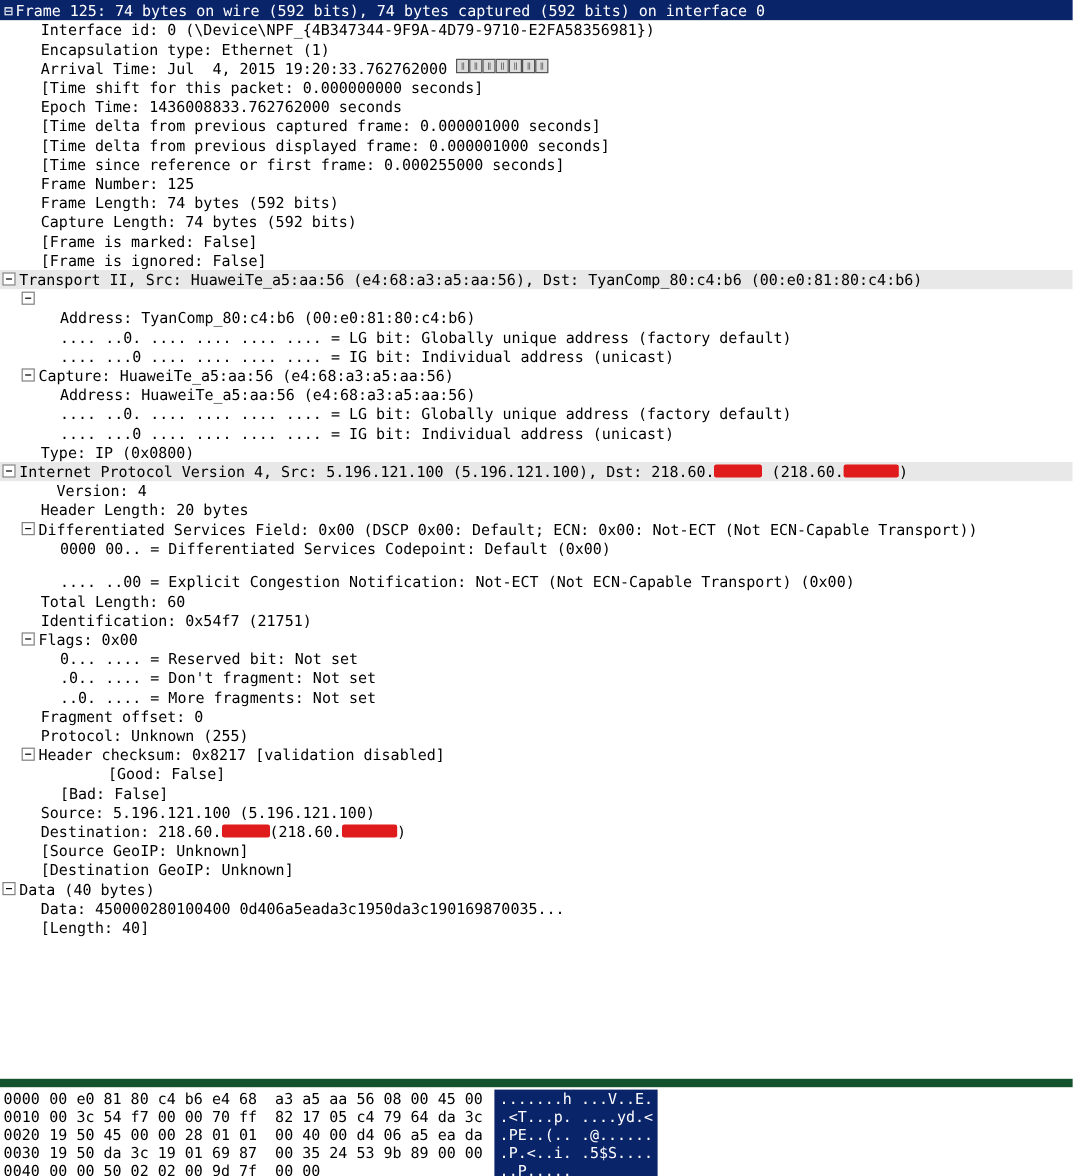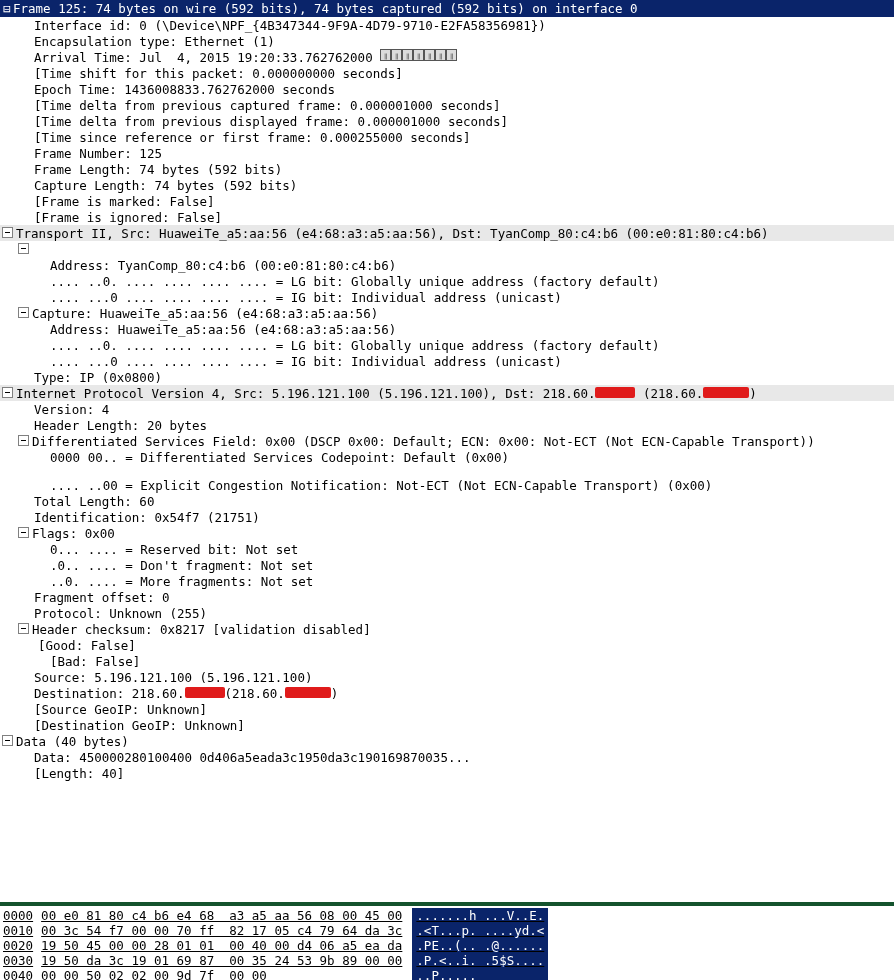--- a/index.html
+++ b/index.html
@@ -109,27 +109,26 @@
     line-height: 12px;
     text-align: center;
     color: #333;
     margin-right: 0px;
     box-sizing: border-box;
     overflow: hidden;
   }
   
   .hexpane {
     height: 72px;
-    border-top: 4px solid #14532d;
+    border-top: 7px solid #14532d;
     background: #ffffff;
     display: flex;
     align-items: flex-start;
     padding-top: 2px;
     position: relative;
-    text-decoration: underline;
   }
   .hexcol-off {
     white-space: pre;
     padding-left: 3px;
     font-size: 12.5px;
     line-height: 15px;
   }
   .hexcol-bytes {
     white-space: pre;
     padding-left: 8px;
@@ -174,35 +173,35 @@
       <div class="row" style="padding-left: 18px;"><span class="toggle"></span></div>
       <div class="row" style="padding-left: 50px;"><span class="txt">Address: TyanComp_80:c4:b6 (00:e0:81:80:c4:b6)</span></div>
       <div class="row" style="padding-left: 50px;"><span class="txt">.... ..0. .... .... .... .... = LG bit: Globally unique address (factory default)</span></div>
       <div class="row" style="padding-left: 50px;"><span class="txt">.... ...0 .... .... .... .... = IG bit: Individual address (unicast)</span></div>
       <div class="row" style="padding-left: 18px;"><span class="toggle"></span><span class="txt">Capture: HuaweiTe_a5:aa:56 (e4:68:a3:a5:aa:56)</span></div>
       <div class="row" style="padding-left: 50px;"><span class="txt">Address: HuaweiTe_a5:aa:56 (e4:68:a3:a5:aa:56)</span></div>
       <div class="row" style="padding-left: 50px;"><span class="txt">.... ..0. .... .... .... .... = LG bit: Globally unique address (factory default)</span></div>
       <div class="row" style="padding-left: 50px;"><span class="txt">.... ...0 .... .... .... .... = IG bit: Individual address (unicast)</span></div>
       <div class="row" style="padding-left: 34px;"><span class="txt">Type: IP (0x0800)</span></div>
       <div class="row highlight" style="padding-left: 2px;"><span class="toggle"></span><span class="txt">Internet Protocol Version 4, Src: 5.196.121.100 (5.196.121.100), Dst: 218.60.</span><span class="redact r1"></span><span class="txt"> (218.60.</span><span class="redact r2"></span><span class="txt">)</span></div>
-      <div class="row" style="padding-left: 34px;"><span class="txt">Version: 4</span></div>
+      <div class="row" style="padding-left: 47px;"><span class="txt">Version: 4</span></div>
       <div class="row" style="padding-left: 34px;"><span class="txt">Header Length: 20 bytes</span></div>
       <div class="row" style="padding-left: 18px;"><span class="toggle"></span><span class="txt">Differentiated Services Field: 0x00 (DSCP 0x00: Default; ECN: 0x00: Not-ECT (Not ECN-Capable Transport))</span></div>
       <div class="row" style="padding-left: 50px;"><span class="txt">0000 00.. = Differentiated Services Codepoint: Default (0x00)</span></div>
       <div class="row" style="padding-left: 50px; margin-top: 12px;"><span class="txt">.... ..00 = Explicit Congestion Notification: Not-ECT (Not ECN-Capable Transport) (0x00)</span></div>
       <div class="row" style="padding-left: 34px;"><span class="txt">Total Length: 60</span></div>
       <div class="row" style="padding-left: 34px;"><span class="txt">Identification: 0x54f7 (21751)</span></div>
       <div class="row" style="padding-left: 18px;"><span class="toggle"></span><span class="txt">Flags: 0x00</span></div>
       <div class="row" style="padding-left: 50px;"><span class="txt">0... .... = Reserved bit: Not set</span></div>
       <div class="row" style="padding-left: 50px;"><span class="txt">.0.. .... = Don't fragment: Not set</span></div>
       <div class="row" style="padding-left: 50px;"><span class="txt">..0. .... = More fragments: Not set</span></div>
       <div class="row" style="padding-left: 34px;"><span class="txt">Fragment offset: 0</span></div>
       <div class="row" style="padding-left: 34px;"><span class="txt">Protocol: Unknown (255)</span></div>
       <div class="row" style="padding-left: 18px;"><span class="toggle"></span><span class="txt">Header checksum: 0x8217 [validation disabled]</span></div>
-      <div class="row" style="padding-left: 38px;"><span class="txt">[Good: False]</span></div>
+      <div class="row" style="padding-left: 50px; margin-left: 40px;"><span class="txt">[Good: False]</span></div>
       <div class="row" style="padding-left: 50px;"><span class="txt">[Bad: False]</span></div>
       <div class="row" style="padding-left: 34px;"><span class="txt">Source: 5.196.121.100 (5.196.121.100)</span></div>
       <div class="row" style="padding-left: 34px;"><span class="txt">Destination: 218.60.</span><span class="redact r1"></span><span class="txt">(218.60.</span><span class="redact r2"></span><span class="txt">)</span></div>
       <div class="row" style="padding-left: 34px;"><span class="txt">[Source GeoIP: Unknown]</span></div>
       <div class="row" style="padding-left: 34px;"><span class="txt">[Destination GeoIP: Unknown]</span></div>
       <div class="row" style="padding-left: 2px;"><span class="toggle"></span><span class="txt">Data (40 bytes)</span></div>
       <div class="row" style="padding-left: 34px;"><span class="txt">Data: 450000280100400 0d406a5eada3c1950da3c190169870035...</span></div>
       <div class="row" style="padding-left: 34px;"><span class="txt">[Length: 40]</span></div>
     </div>
 

